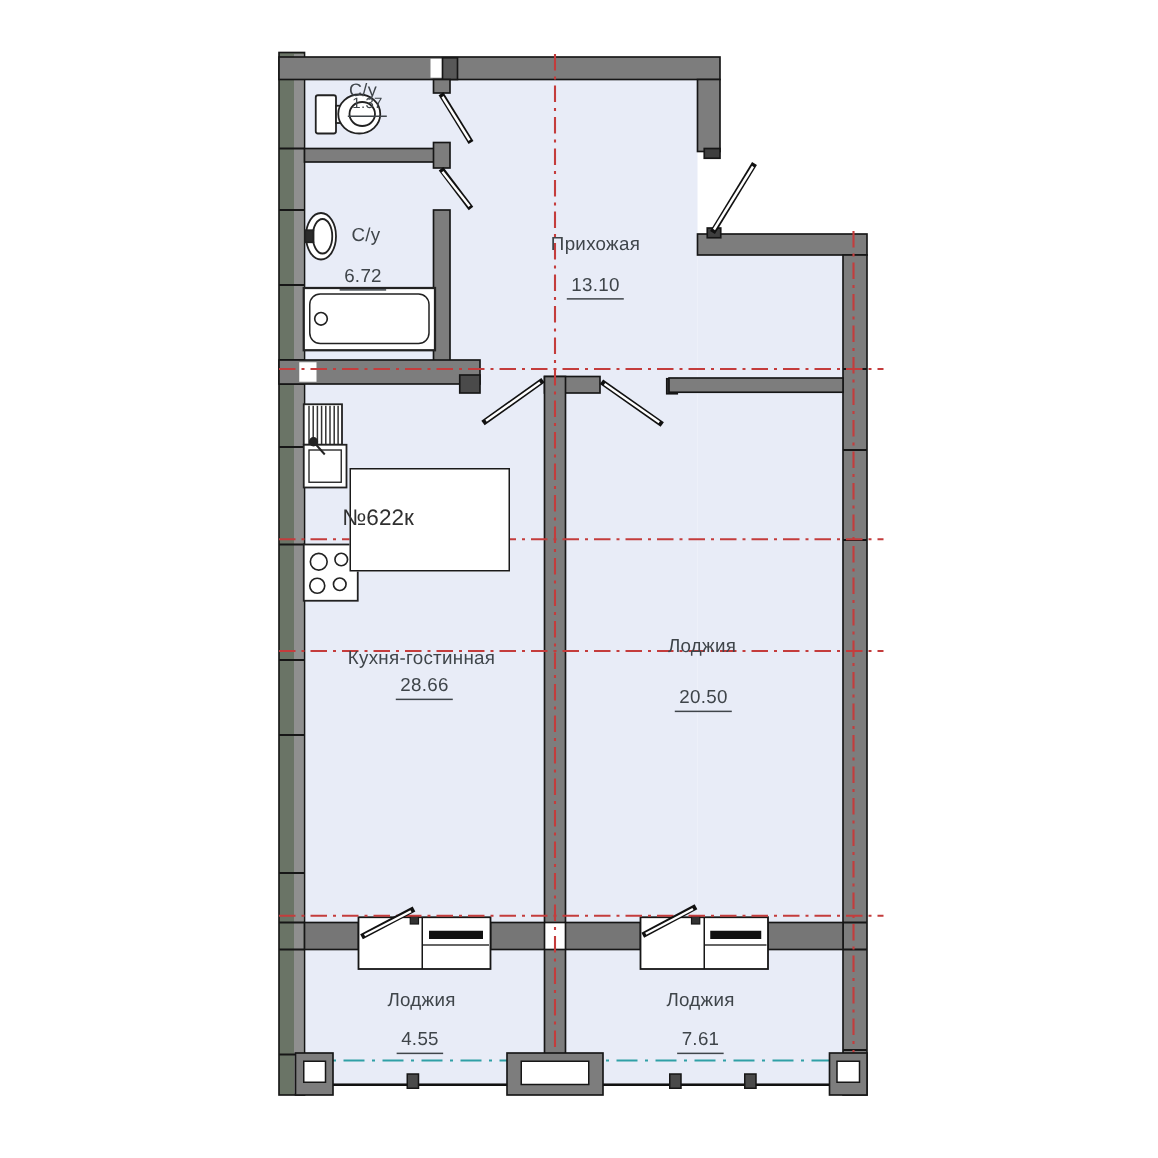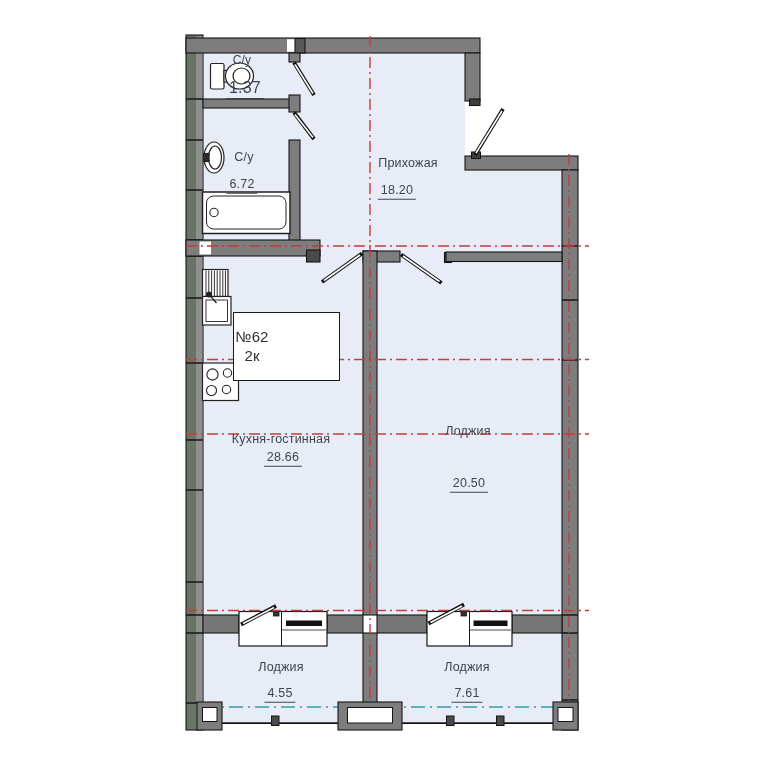--- a/index.html
+++ b/index.html
@@ -7,21 +7,21 @@
          font-family:"Liberation Sans",sans-serif;}
   #plan-svg{position:absolute;left:0;top:0;}
   .lbl{position:absolute;transform:translate(-50%,-50%);white-space:nowrap;
        color:#3f454a;font-size:12.5px;letter-spacing:.2px;line-height:1;}
   .area{border-bottom:1.2px solid #3f454a;padding:0 3px 2px;}
   
   #unit-card{position:absolute;left:233px;top:312px;width:107px;height:69px;
              background:#ffffff;border:1.4px solid #1a1a1a;box-sizing:border-box;
              display:grid;grid-template-columns:36px 1fr;}
   #unit-card .ucell{border-left:1.2px solid #1a1a1a;display:flex;flex-direction:column;}
-  #unit-card .uleft{display:flex;flex-direction:column;align-items:center;justify-content:center;
+  #unit-card .uleft{display:flex;flex-direction:row;align-items:center;justify-content:center;
              color:#303030;font-size:15px;line-height:1.25;}
   #unit-card .urow{flex:1;display:flex;align-items:center;padding-left:4px;
              font-size:16px;color:#3a3a3a;border-top:1.2px solid #1a1a1a;box-sizing:border-box;}
   #unit-card .urow.first{border-top:none;}
   #unit-card .urow.total{color:#cf4343;}
 </style>
 </head>
 <body>
 
 <div id="stage">
@@ -171,33 +171,33 @@
       <line x1="274" y1="607.5" x2="243" y2="623.5" stroke="#ffffff" stroke-width="1.6"></line>
     </g>
     <g>
       <line x1="464" y1="604.5" x2="428.5" y2="623.5" stroke="#111111" stroke-width="3.8"></line>
       <line x1="462" y1="606" x2="430.5" y2="622.5" stroke="#ffffff" stroke-width="1.6"></line>
     </g>
   </g>
 </svg>
 
   <div class="lbl" style="left:242px;top:60px;font-size:12px">С/у</div>
-  <div class="lbl" style="left:245px;top:88px;font-size:16px"><span class="area">1.37</span></div>
+  <div class="lbl" style="left:245px;top:70px;font-size:10px"><span class="area">1.37</span></div>
 
   <div class="lbl" style="left:244px;top:157px">С/у</div>
   <div class="lbl" style="left:242px;top:184px"><span class="area">6.72</span></div>
 
-  <div class="lbl" style="left:408px;top:163px">Прихожая</div>
-  <div class="lbl" style="left:397px;top:190px"><span class="area">18.20</span></div>
+  <div class="lbl" style="left:397px;top:163px">Прихожая</div>
+  <div class="lbl" style="left:397px;top:190px"><span class="area">13.10</span></div>
 
   <div class="lbl" style="left:281px;top:439px">Кухня-гостинная</div>
   <div class="lbl" style="left:283px;top:457px"><span class="area">28.66</span></div>
 
   <div class="lbl" style="left:468px;top:431px">Лоджия</div>
-  <div class="lbl" style="left:469px;top:483px"><span class="area">20.50</span></div>
+  <div class="lbl" style="left:469px;top:465px"><span class="area">20.50</span></div>
 
   <div class="lbl" style="left:281px;top:667px">Лоджия</div>
   <div class="lbl" style="left:280px;top:693px"><span class="area">4.55</span></div>
 
   <div class="lbl" style="left:467px;top:667px">Лоджия</div>
   <div class="lbl" style="left:467px;top:693px"><span class="area">7.61</span></div>
 
   <div id="unit-card">
     <div class="uleft">
       <span>№62</span>

